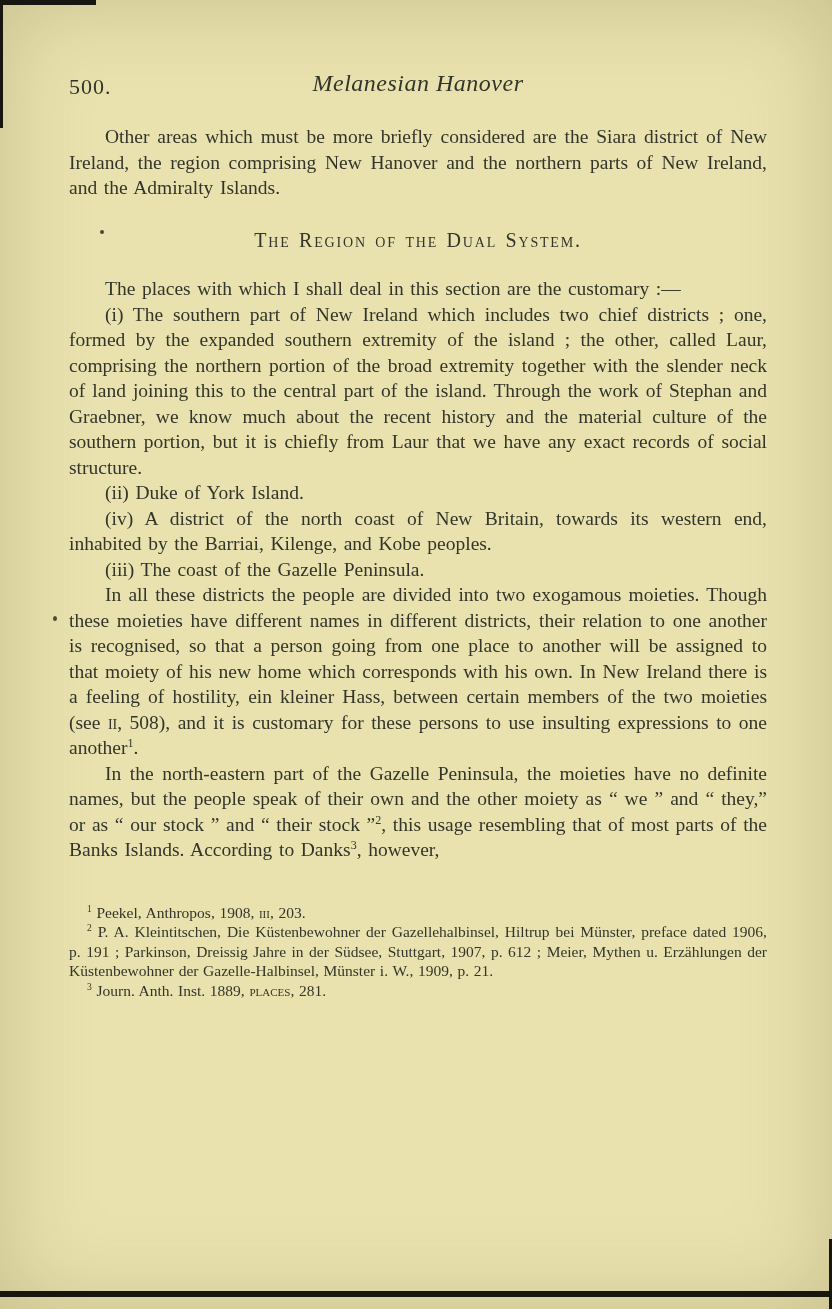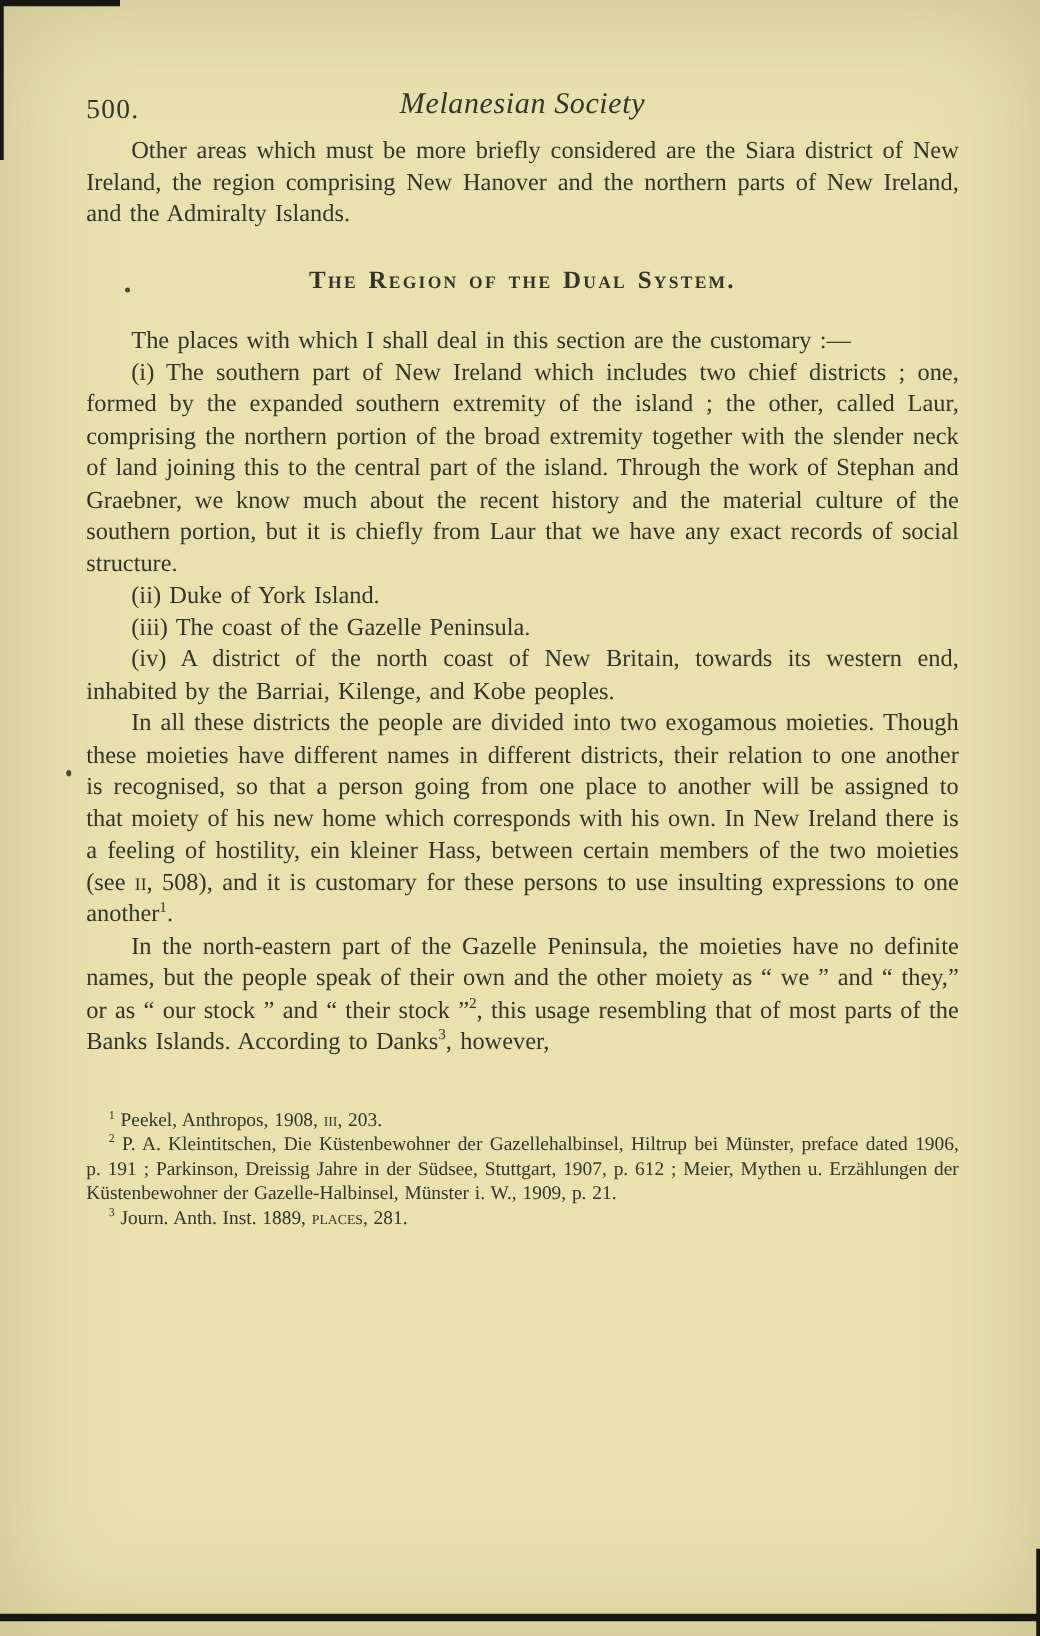--- a/index.html
+++ b/index.html
@@ -14,21 +14,21 @@
     overflow:hidden;
     font-family:"Liberation Serif","DejaVu Serif",serif;
     color:var(--ink);
     box-shadow:inset 0 0 90px rgba(110,100,50,0.28);
   }
   .page-inner{
     position:absolute;left:69px;top:70px;width:698px;
   }
   
   .running-head{
-    position:relative;height:34px;margin-bottom:4px;
+    position:relative;height:34px;margin-bottom:20px;
   }
   .page-number{
     position:absolute;left:0;top:4px;
     font-size:22px;letter-spacing:1px;
   }
   .running-title{
     position:absolute;left:0;right:0;top:0;
     text-align:center;
     font-style:italic;
     font-size:24px;
@@ -42,21 +42,20 @@
     word-spacing:0.09em;
   }
   .body-para{margin:0;}
   .body-para.ind{text-indent:36px;}
   .section-heading{
     text-align:center;
     font-variant:small-caps;
     letter-spacing:0.09em;
     font-size:20px;
     margin:27px 0 23px 0;
-    font-weight:bold;
   }
   .it{}
   .sc{font-variant:small-caps;}
   sup.fn-ref{
     font-size:62%;
     line-height:0;
     vertical-align:super;
   }
   
   .footnotes{
@@ -84,31 +83,31 @@
 <div class="artifact artifact-left-edge"></div>
 <div class="artifact artifact-bottom-bar"></div>
 <div class="artifact artifact-bottom-right"></div>
 <div class="speck speck-1"></div>
 <div class="speck speck-2"></div>
 
 <div class="page-inner">
 
   <div class="running-head">
     <span class="page-number">500.</span>
-    <span class="running-title">Melanesian Society</span>
+    <span class="running-title">Melanesian Hanover</span>
   </div>
 
   <div class="body-text">
       <p class="body-para ind"><span>Other areas which must be more briefly considered are the Siara district of New Ireland, the region comprising New Hanover and the northern parts of New Ireland, and the Admiralty Islands.</span></p>
       <div class="section-heading"><span class="sc">The Region of the Dual System.</span></div>
       <p class="body-para ind"><span>The places with which I shall deal in this section are the customary :—</span></p>
       <p class="body-para ind"><span>(i) The southern part of New Ireland which includes two chief districts ; one, formed by the expanded southern extremity of the island ; the other, called Laur, comprising the northern portion of the broad extremity together with the slender neck of land joining this to the central part of the island. Through the work of Stephan and Graebner, we know much about the recent history and the material culture of the southern portion, but it is chiefly from Laur that we have any exact records of social structure.</span></p>
       <p class="body-para ind"><span>(ii) Duke of York Island.</span></p>
+      <p class="body-para ind"><span>(iv) A district of the north coast of New Britain, towards its western end, inhabited by the Barriai, Kilenge, and Kobe peoples.</span></p>
       <p class="body-para ind"><span>(iii) The coast of the Gazelle Peninsula.</span></p>
-      <p class="body-para ind"><span>(iv) A district of the north coast of New Britain, towards its western end, inhabited by the Barriai, Kilenge, and Kobe peoples.</span></p>
       <p class="body-para ind"><span>In all these districts the people are divided into two exogamous moieties. Though these moieties have different names in different districts, their relation to one another is recognised, so that a person going from one place to another will be assigned to that moiety of his new home which corresponds with his own. In New Ireland there is a feeling of hostility, </span><span class="it">ein kleiner Hass</span><span>, between certain members of the two moieties (see </span><span class="sc">ii</span><span>, 508), and it is customary for these persons to use insulting expressions to one another</span><sup class="fn-ref">1</sup><span>.</span></p>
       <p class="body-para ind"><span>In the north-eastern part of the Gazelle Peninsula, the moieties have no definite names, but the people speak of their own and the other moiety as “ we ” and “ they,” or as “ our stock ” and “ their stock ”</span><sup class="fn-ref">2</sup><span>, this usage resembling that of most parts of the Banks Islands. According to Danks</span><sup class="fn-ref">3</sup><span>, however,</span></p>
     </div>
 
   <div class="footnotes">
       <p class="footnote"><sup class="fn-ref">1</sup><span> Peekel, </span><span class="it">Anthropos</span><span>, 1908, </span><span class="sc">iii</span><span>, 203.</span></p>
       <p class="footnote"><sup class="fn-ref">2</sup><span> P. A. Kleintitschen, </span><span class="it">Die Küstenbewohner der Gazellehalbinsel</span><span>, Hiltrup bei Münster, preface dated 1906, p. 191 ; Parkinson, </span><span class="it">Dreissig Jahre in der Südsee</span><span>, Stuttgart, 1907, p. 612 ; Meier, </span><span class="it">Mythen u. Erzählungen der Küstenbewohner der Gazelle-Halbinsel</span><span>, Münster i. W., 1909, p. 21.</span></p>
       <p class="footnote"><sup class="fn-ref">3</sup><span> </span><span class="it">Journ. Anth. Inst.</span><span> 1889, </span><span class="sc">places</span><span>, 281.</span></p>
     </div>
 

